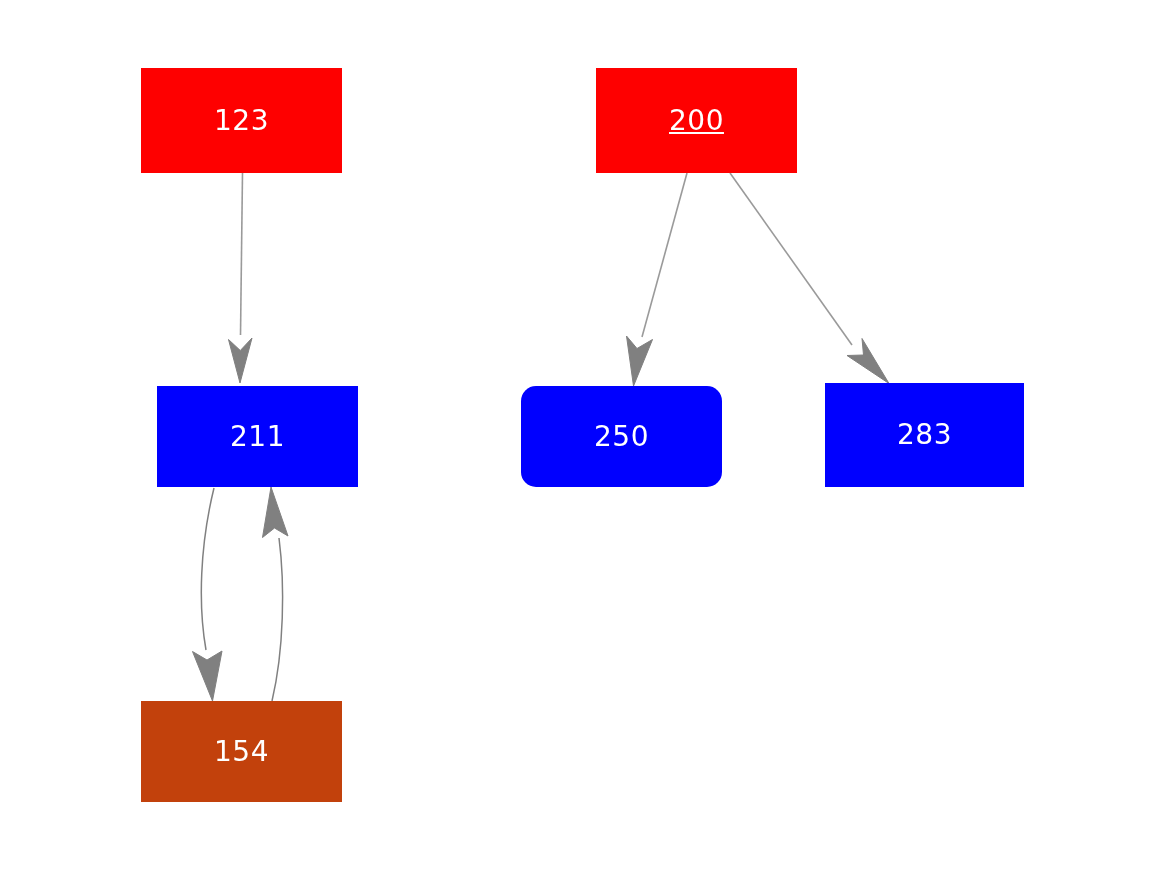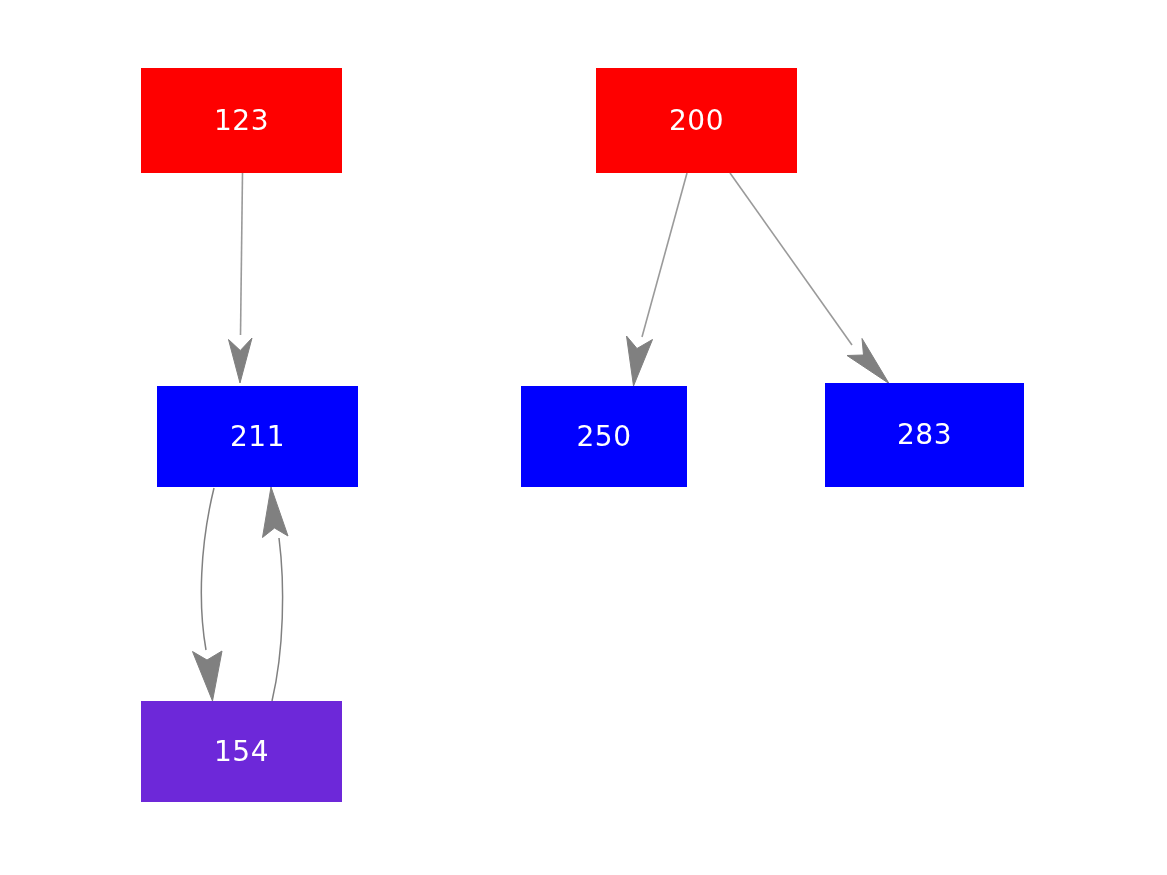--- a/index.html
+++ b/index.html
@@ -79,29 +79,29 @@
   </svg>
 
   <div class="node" style="left:141px; top:68px; width:201px; height:105px; background:#fe0000;">
     <span class="node-label">123</span>
   </div>
 
   <div class="node" style="left:141px; top:386px; width:201px; height:101px; background:#0000ff;margin-left:16px;">
     <span class="node-label">211</span>
   </div>
 
-  <div class="node" style="left:141px; top:701px; width:201px; height:101px; background:#6d28d9;">
+  <div class="node" style="left:141px; top:701px; width:201px; height:101px; background:#c2410c;">
     <span class="node-label">154</span>
   </div>
 
-  <div class="node" style="left:596px; top:68px; width:201px; height:105px; background:#fe0000;">
+  <div class="node" style="left:596px; top:68px; width:201px; height:105px; background:#fe0000;text-decoration:underline;">
     <span class="node-label">200</span>
   </div>
 
-  <div class="node" style="left:521px; top:386px; width:166px; height:101px; background:#0000ff;">
+  <div class="node" style="left:521px; top:386px; width:201px; height:101px; background:#0000ff;border-radius:15px;">
     <span class="node-label">250</span>
   </div>
 
   <div class="node" style="left:825px; top:383px; width:199px; height:104px; background:#0000ff;">
     <span class="node-label">283</span>
   </div>
 
 </div>
 
 </body></html>

